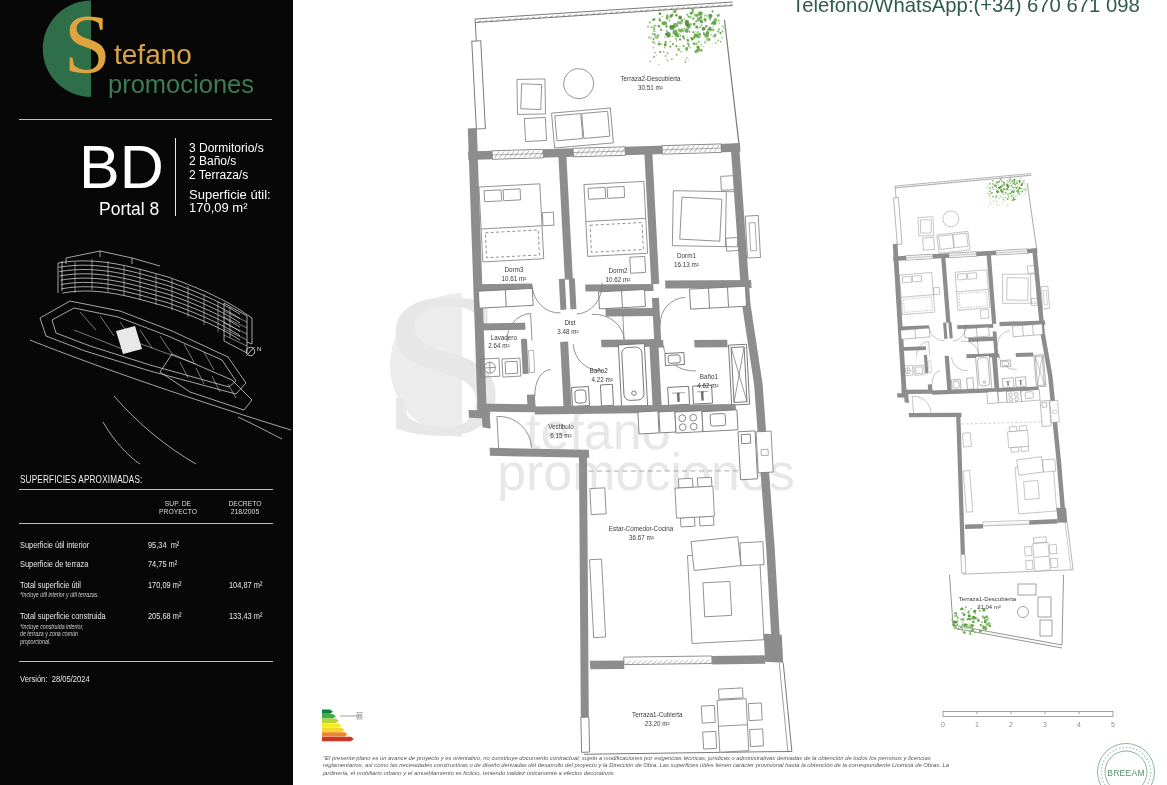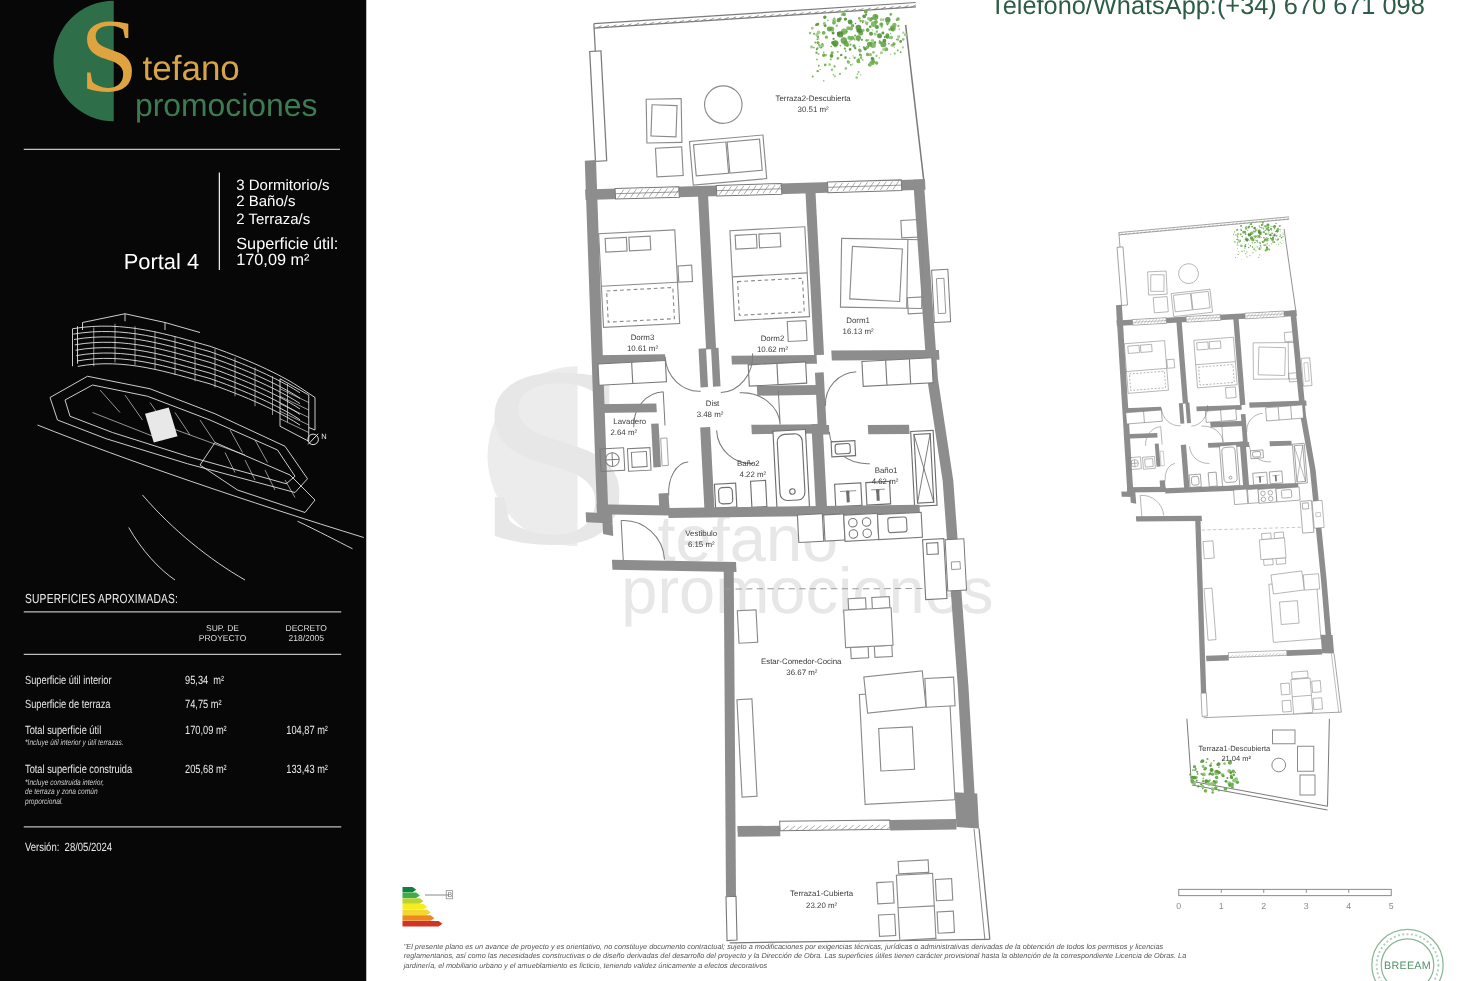--- a/index.html
+++ b/index.html
@@ -17,22 +17,23 @@
 
     <text x="64" y="73" font-family="Liberation Serif, serif" font-size="84" fill="#dfa43f">S</text>
 
     <text x="114" y="64" font-family="Liberation Sans, sans-serif" font-size="28" fill="#d9a348">tefano</text>
 
     <text x="108" y="93" font-family="Liberation Sans, sans-serif" font-size="25.5" fill="#3d7b52">promociones</text>
   </svg>
 
   <div class="abs" style="left:19px;top:119px;width:253px;height:1px;background:#c0c0c0"></div>
 
-
-  <div class="abs" style="left:99px;top:199px;color:#fff;font-size:17.5px">Portal 4</div>
+  <div class="abs" style="left:79px;top:140px;color:#fff;font-size:61px;line-height:54px">BD</div>
+
+  <div class="abs" style="left:99px;top:199px;color:#fff;font-size:17.5px">Portal 8</div>
 
   <div class="abs" style="left:175px;top:138px;width:1px;height:78px;background:#e8e8e8"></div>
 
   <div class="abs" style="left:189px;top:142px;color:#fff;font-size:12px;line-height:13.4px">
     3 Dormitorio/s<br>2 Baño/s<br>2 Terraza/s
   </div>
 
   <div class="abs" style="left:189px;top:188px;color:#fff;font-size:13px;line-height:13.4px">
     Superficie útil:<br>170,09 m²
   </div>

